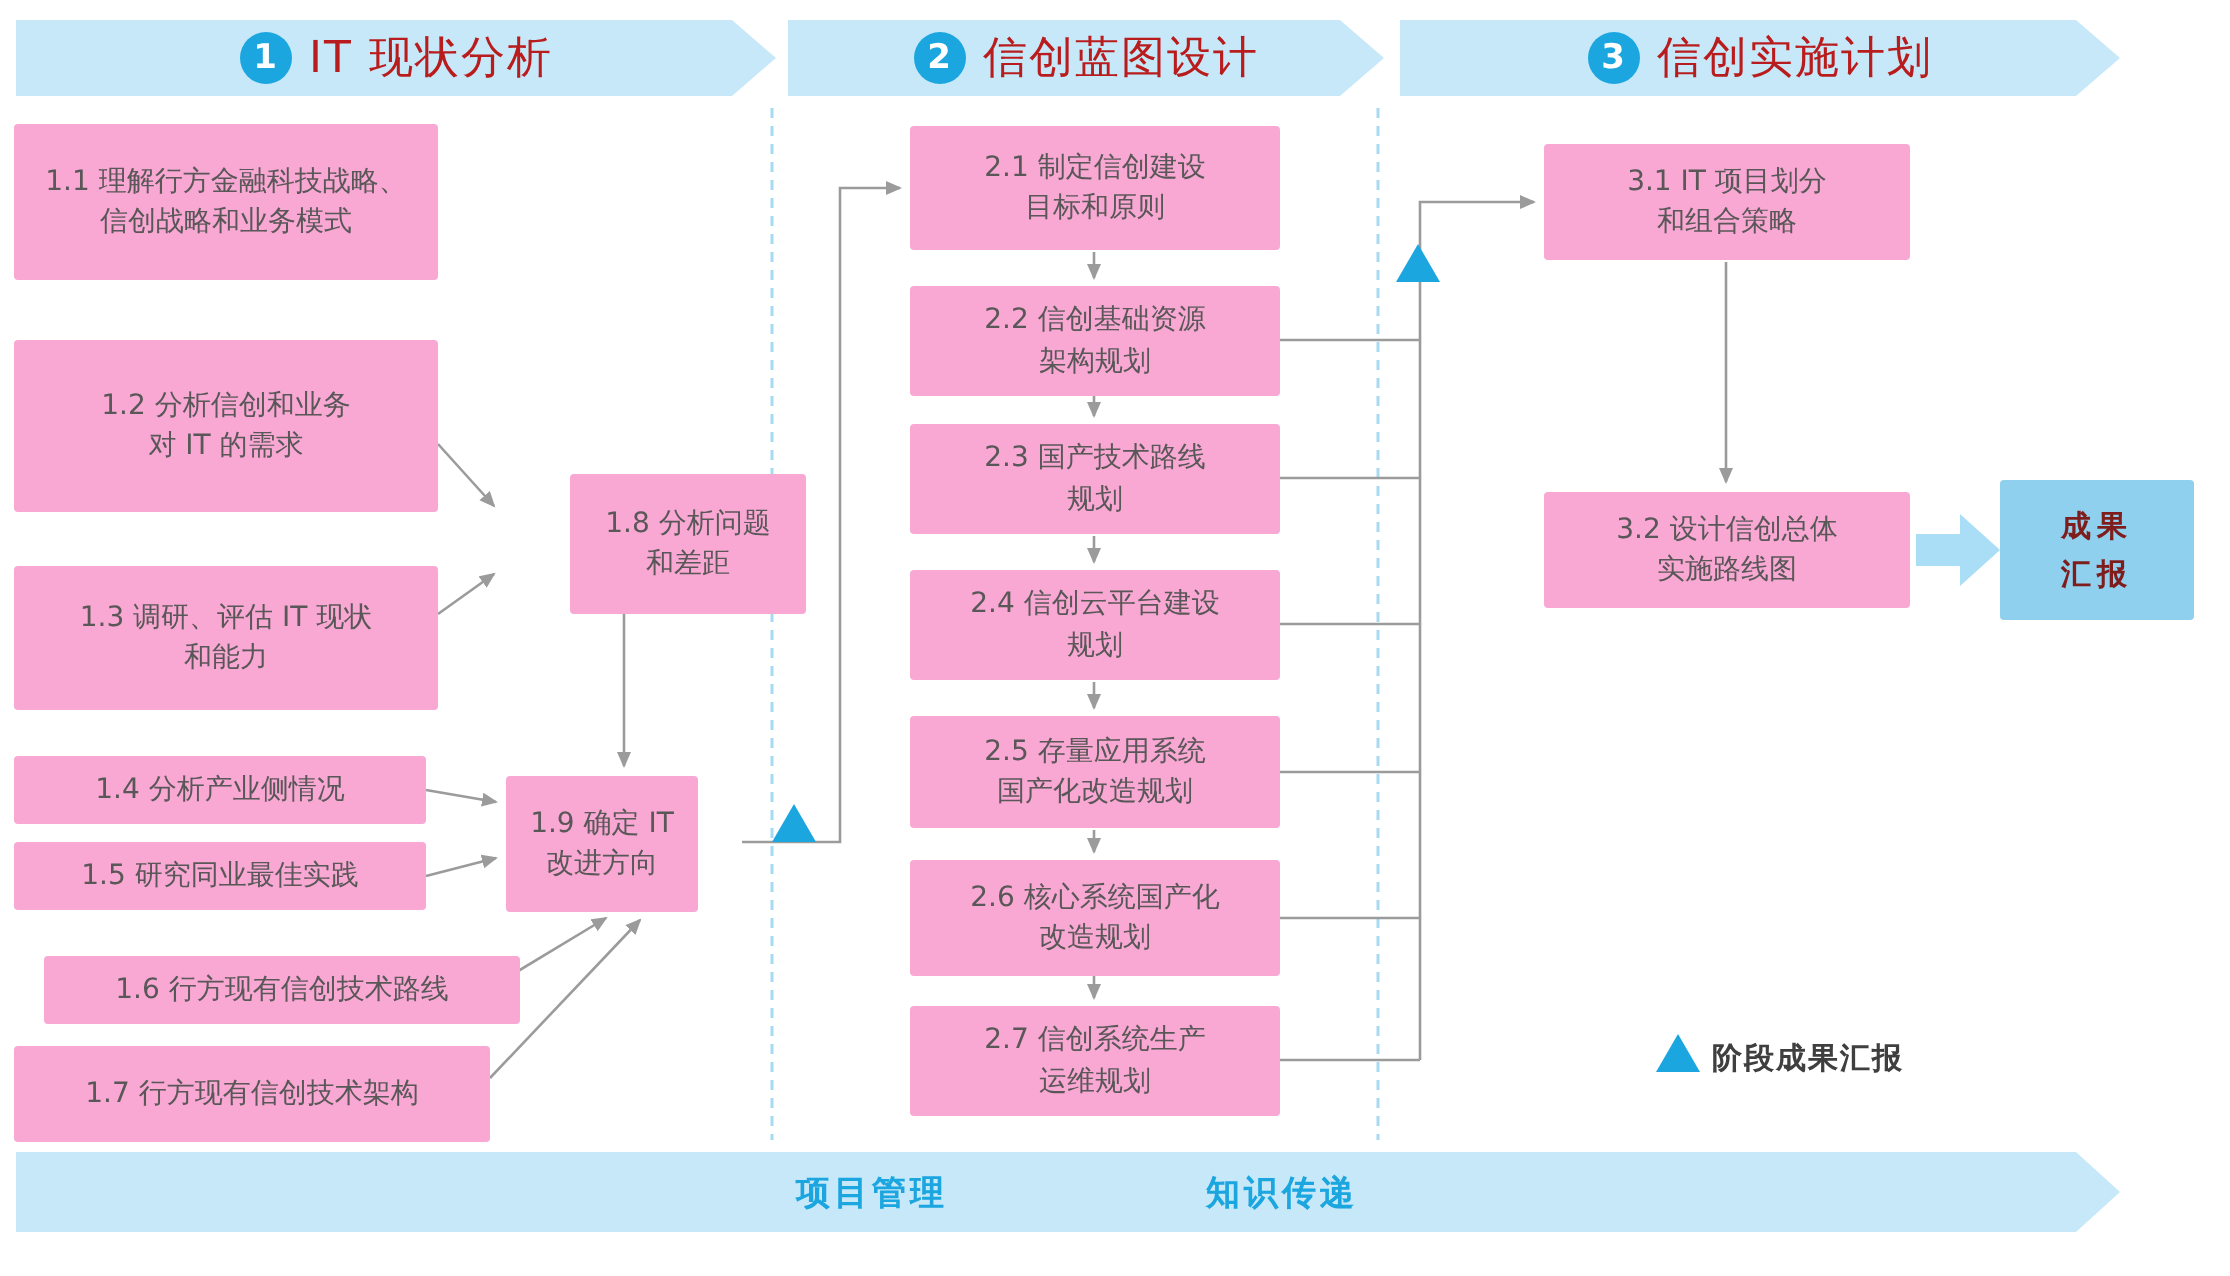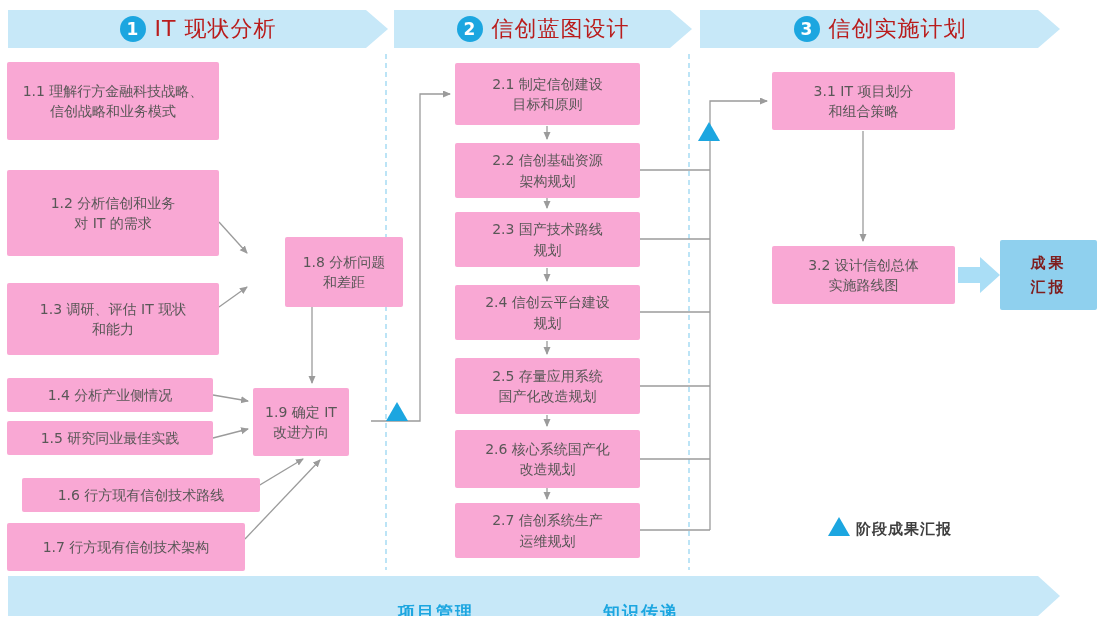--- a/index.html
+++ b/index.html
@@ -18,22 +18,22 @@
        white-space:pre-line;border-radius:2px;padding:2px 4px;box-sizing:border-box;}
   .box.blue{background:#8fd0ee;color:#7f1d1d;font-weight:bold;font-size:15px;letter-spacing:3px;line-height:1.6;}
 
   .overlay{position:absolute;left:0;top:0;pointer-events:none;}
 
   .tri{position:absolute;width:0;height:0;border-left:11px solid transparent;
        border-right:11px solid transparent;border-bottom:19px solid #1ca6e0;}
 
   .legend-label{position:absolute;font-weight:bold;color:#3f3f3f;font-size:15px;letter-spacing:1px;}
 
-  .footer-label{position:absolute;top:16px;height:100%;display:flex;align-items:center;
-                color:#1ca6e0;font-weight:bold;font-size:17px;letter-spacing:2px;white-space:nowrap;text-decoration:underline;}
+  .footer-label{position:absolute;top:0;height:100%;display:flex;align-items:center;
+                color:#1ca6e0;font-weight:bold;font-size:17px;letter-spacing:2px;white-space:nowrap;}
 </style>
 </head>
 <body>
 
 <div id="stage">
 
   <svg class="overlay" width="1115" height="638">
     <defs>
       <marker id="arr" markerWidth="9" markerHeight="9" refX="7" refY="3.5" orient="auto" markerUnits="userSpaceOnUse">
         <path d="M0,0 L8,3.5 L0,7 Z" fill="#9b9b9b"></path>

